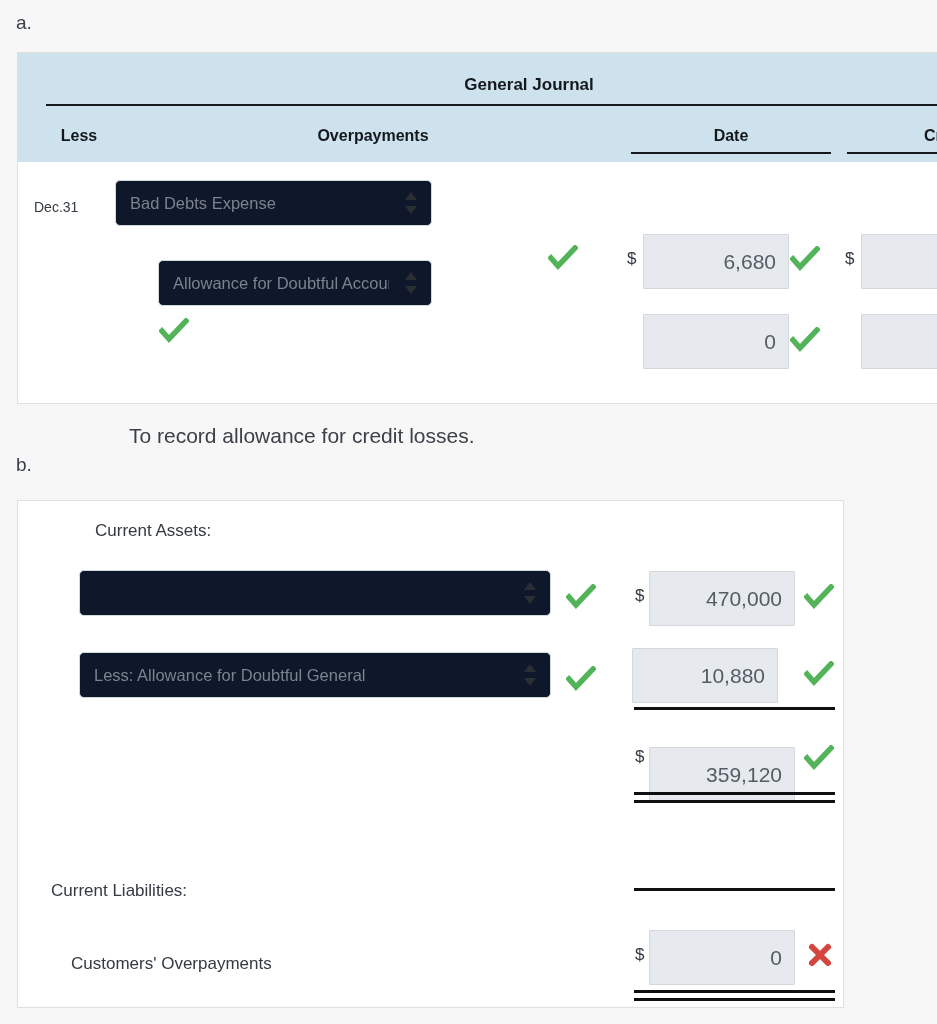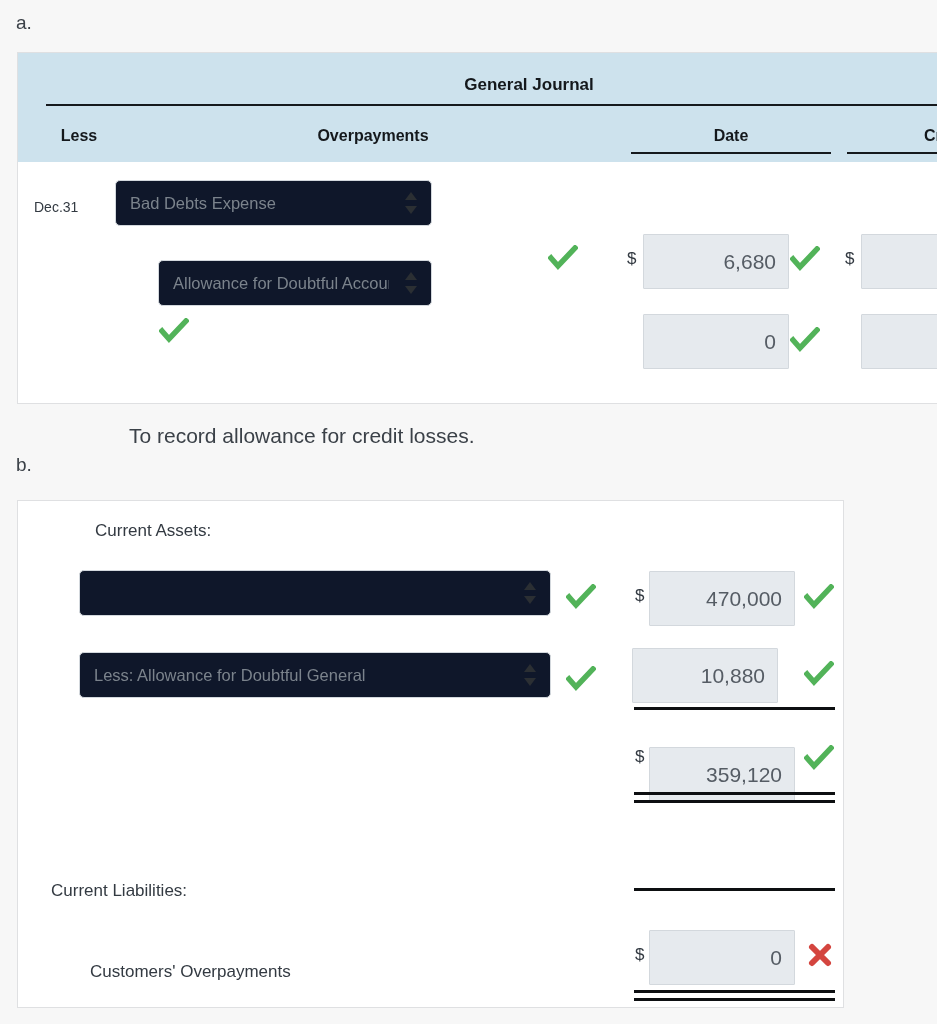--- a/index.html
+++ b/index.html
@@ -322,21 +322,21 @@
   <span class="mark" style="left:786px; top:244px;">
     <svg width="30" height="26" viewBox="0 0 30 26">
         <path d="M3 13 L10 21 L27 3" fill="none" stroke="#52b359" stroke-width="5.5" stroke-linecap="square"></path>
       </svg>
   </span>
   <div class="rule dbl" style="left:616px; top:291px; width:201px;"></div>
 
   <div class="bs-label" style="left:33px; top:380px;">Current Liabilities:</div>
   <div class="rule" style="left:616px; top:387px; width:201px;"></div>
 
-  <div class="bs-label" style="left:72px; top:453px;margin-top:8px;">Customers' Overpayments</div>
+  <div class="bs-label" style="left:53px; top:453px;">Customers' Overpayments</div>
 
   <span class="dollar" style="left:617px; top:444px;">$</span>
   <div class="num" style="left:631px; top:429px; width:146px;">
     <span>0</span>
   </div>
   <span class="mark" style="left:789px; top:441px;">
     <svg width="26" height="26" viewBox="0 0 26 26">
       <path d="M5 5 L21 21 M21 5 L5 21" fill="none" stroke="#d4453f" stroke-width="6" stroke-linecap="round"></path>
     </svg>
   </span>

